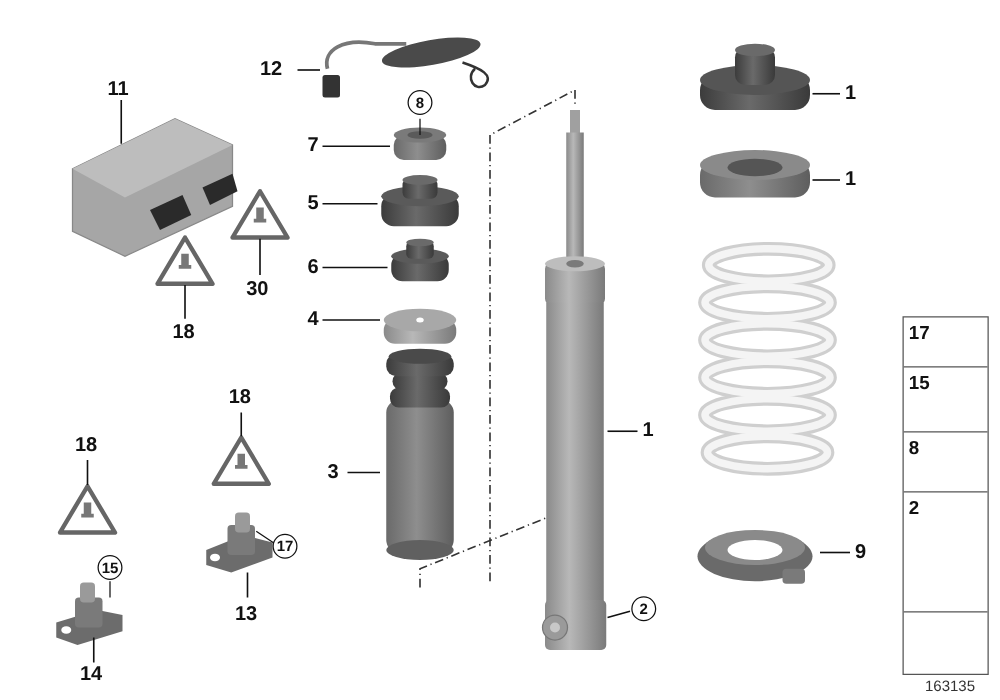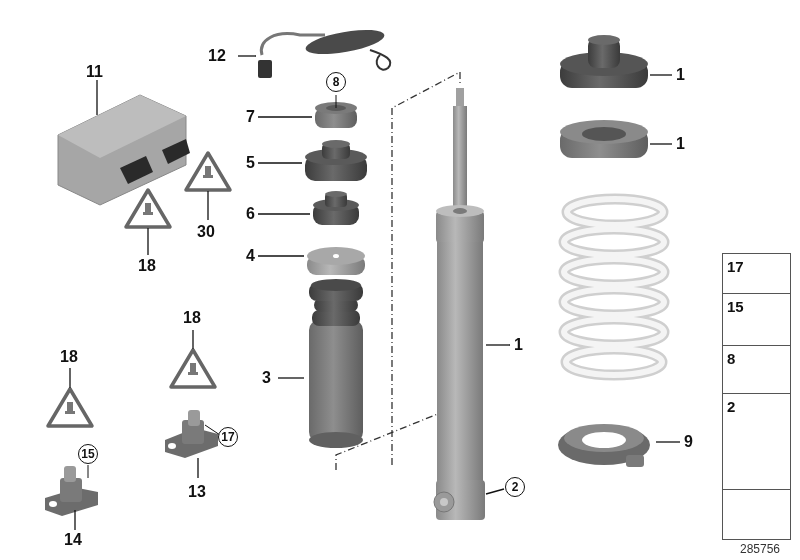--- a/index.html
+++ b/index.html
@@ -256,14 +256,14 @@
   </div>
   <div class="legend-cell" style="top:92px;height:48px">
     <span class="legend-num">8</span>
   </div>
   <div class="legend-cell" style="top:140px;height:96px">
     <span class="legend-num">2</span>
   </div>
 </div>
 
 <div class="copyright">© 2016 BMW AG</div>
-<div class="ref">285756</div>
+<div class="ref">163135</div>
 </div>
 
 </body></html>

